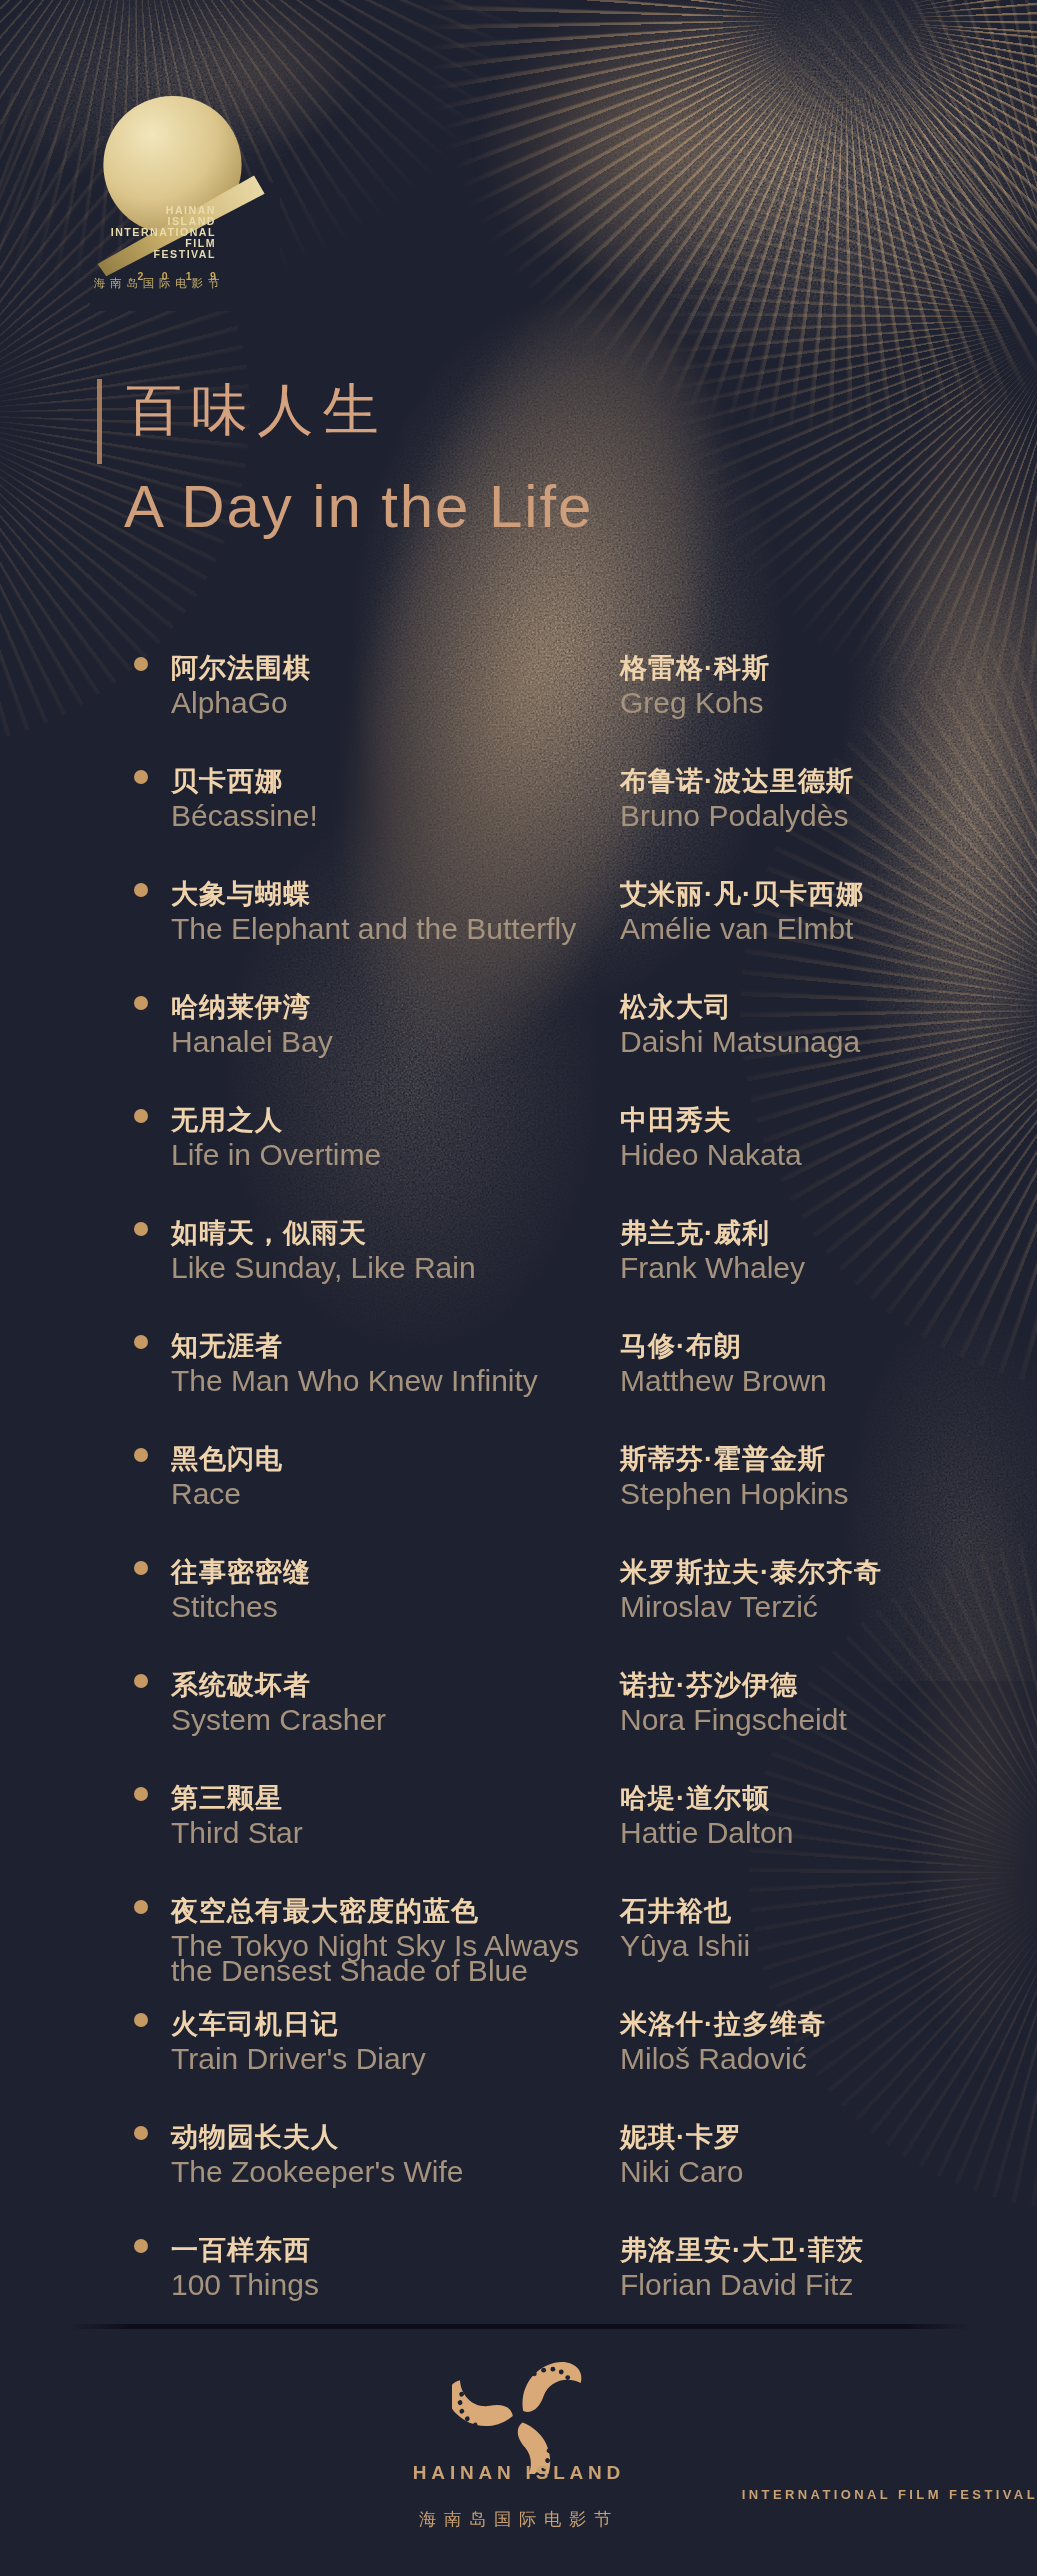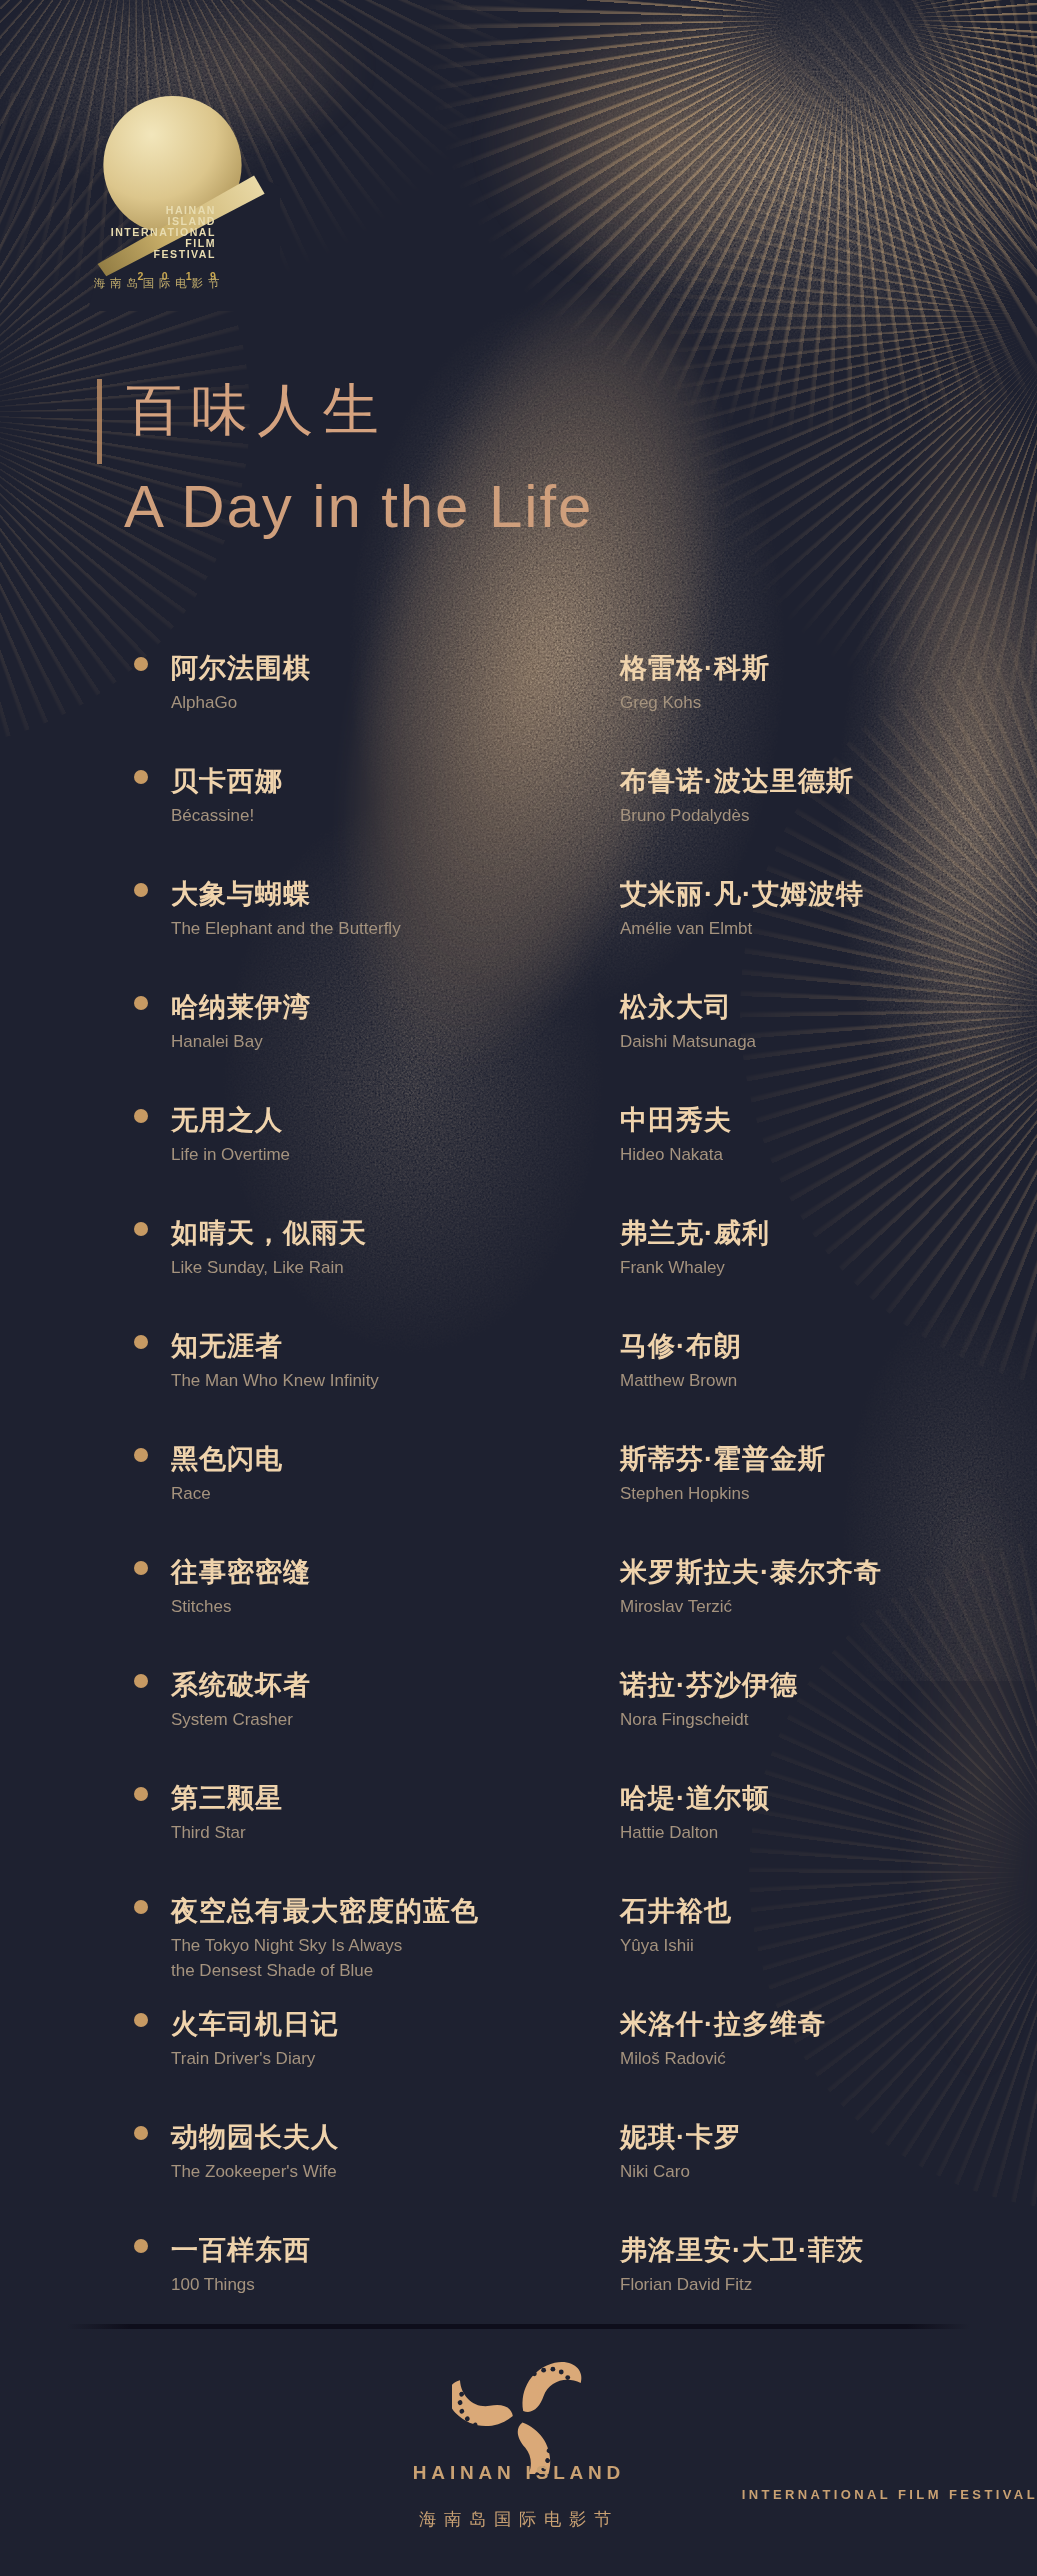--- a/index.html
+++ b/index.html
@@ -72,21 +72,21 @@
   .title-bar{position:absolute;left:0;top:5.8px;width:4.8px;height:85px;background:#b98a63;opacity:.85;}
   .title-zh{position:absolute;left:29px;top:0;font-size:56px;font-weight:500;letter-spacing:9.6px;color:var(--salmon,#d4a27f);white-space:nowrap;}
   .title-en{position:absolute;left:27px;top:83px;font-size:60px;font-weight:300;letter-spacing:1.9px;color:var(--salmon2,#cf9f7c);white-space:nowrap;margin-top:16px;}
 
   .films{position:absolute;left:0;top:650px;width:1038px;}
   .film-row{position:relative;height:113px;}
   .bullet{position:absolute;left:134px;top:6.7px;width:14.4px;height:14.4px;border-radius:50%;background:var(--bullet,#c79a63);}
   .film-left{position:absolute;left:171px;top:0;width:428px;}
   .film-right{position:absolute;left:620px;top:0;width:404px;}
   .film-zh{font-size:27px;font-weight:700;letter-spacing:1px;color:var(--peach,#efd3ac);white-space:nowrap;}
-  .film-en{margin-top:3.8px;font-size:17px;font-weight:400;line-height:25px;color:var(--muted,#a5937e);white-space:pre-line;}
+  .film-en{margin-top:3.8px;font-size:30px;font-weight:400;line-height:25px;color:var(--muted,#a5937e);white-space:pre-line;}
 
   .footer{position:absolute;left:0;top:2324px;width:1038px;text-align:center;}
   .divider{position:absolute;left:67px;top:0;width:903px;height:4.8px;border-radius:2.9px;
     background:linear-gradient(90deg,rgba(14,14,27,0) 0%,var(--divider,#0e0e1b) 7%,var(--divider,#0e0e1b) 93%,rgba(14,14,27,0) 100%);}
   .flower{position:absolute;left:452px;top:35px;}
   .f1{position:absolute;left:0;top:138px;width:1038px;font-size:19px;font-weight:600;letter-spacing:4.8px;color:var(--footergold,#c9a173);text-align:center;}
   .f2{position:absolute;left:0;top:163px;width:1038px;font-size:13px;font-weight:600;letter-spacing:3.4px;color:var(--footergold,#c9a173);text-align:right;}
   .fzh{position:absolute;left:0;top:183px;width:1038px;font-size:17.3px;letter-spacing:7.7px;color:var(--footergold,#c9a173);}
 </style>
 </head>
@@ -183,21 +183,21 @@
           </div>
         </div>
 
         <div class="film-row">
           <span class="bullet"></span>
           <div class="film-left">
             <div class="film-zh">大象与蝴蝶</div>
             <div class="film-en">The Elephant and the Butterfly</div>
           </div>
           <div class="film-right">
-            <div class="film-zh">艾米丽·凡·艾姆波特</div>
+            <div class="film-zh">艾米丽·凡·贝卡西娜</div>
             <div class="film-en">Amélie van Elmbt</div>
           </div>
         </div>
 
         <div class="film-row">
           <span class="bullet"></span>
           <div class="film-left">
             <div class="film-zh">哈纳莱伊湾</div>
             <div class="film-en">Hanalei Bay</div>
           </div>

